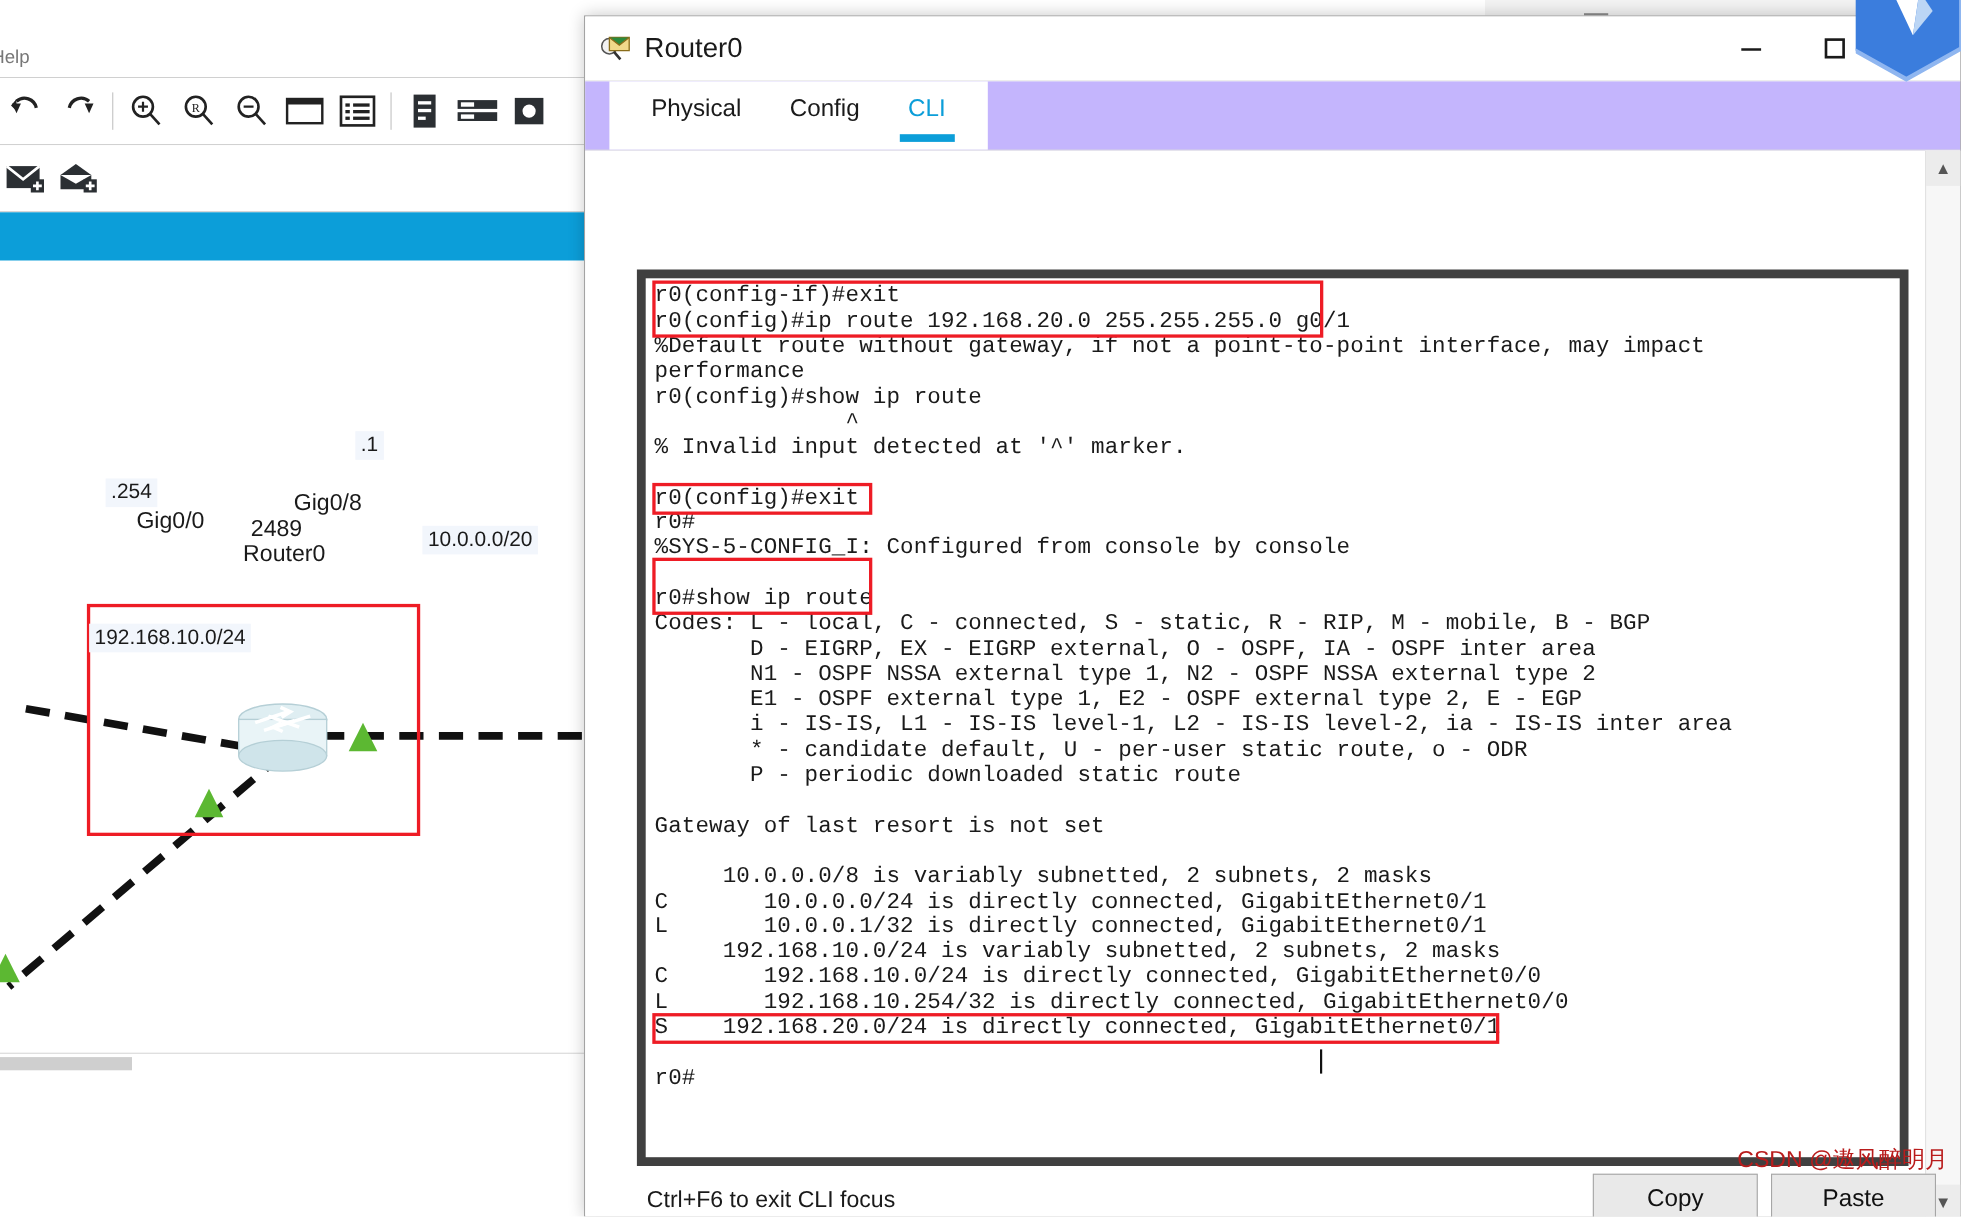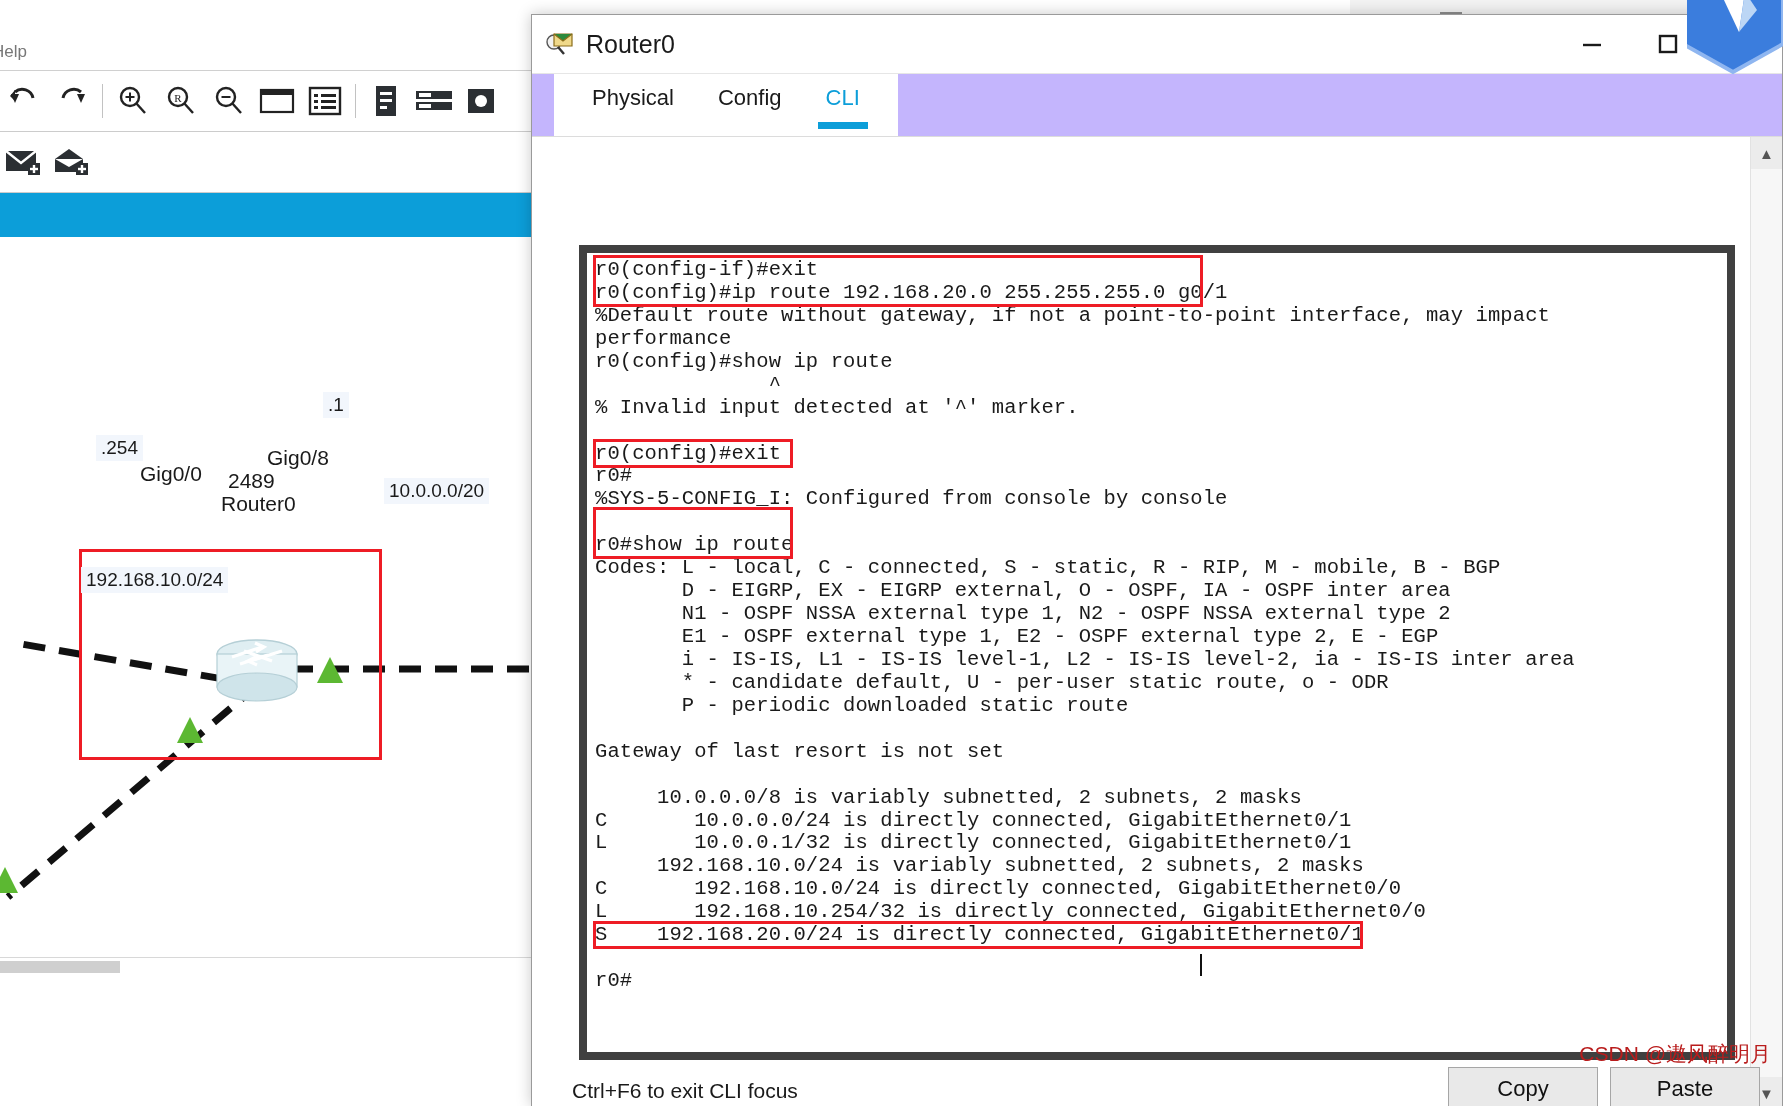--- a/index.html
+++ b/index.html
@@ -263,21 +263,21 @@
   }
 
   .caret {
     position: absolute;
     width: 2px; height: 22px;
     background: #111;
   }
 
   .footer-hint {
     position: absolute;
-    left: 40px; bottom: 6px;
+    left: 56px; bottom: 6px;
     font-size: 21px;
     color: #1a1a1a;
     text-align: center;
   }
   .footer-btns {
     position: absolute;
     right: 22px; bottom: -2px;
     display: flex;
     gap: 12px;
   }
@@ -457,21 +457,21 @@
             <path d="M256 420 L248 424 L257 428"></path>
           <path d="M240 427 L268 418"></path>
           <path d="M272 424 L244 414"></path>
         </g>
       </svg>
 
       <div class="red-box-topo"></div>
 
       <div class="net-label" style="left:96px; top:182px;margin-top:16px;">.254</div>
       <div class="net-label" style="left:323px; top:155px;">.1</div>
-      <div class="net-text" style="left:124px; top:225px;margin-left:16px;">Gig0/0</div>
+      <div class="net-text" style="left:124px; top:225px;">Gig0/0</div>
       <div class="net-text" style="left:267px; top:209px;">Gig0/8</div>
       <div class="net-text" style="left:228px; top:232px;">2489</div>
       <div class="net-text" style="left:221px; top:255px;">Router0</div>
       <div class="net-label" style="left:384px; top:241px;">10.0.0.0/20</div>
       <div class="net-label" style="left:81px; top:330px;">192.168.10.0/24</div>
     </div>
 
     <div class="pt-bottomstrip"></div>
     <div class="pt-scroll-thumb"></div>
   </div>

